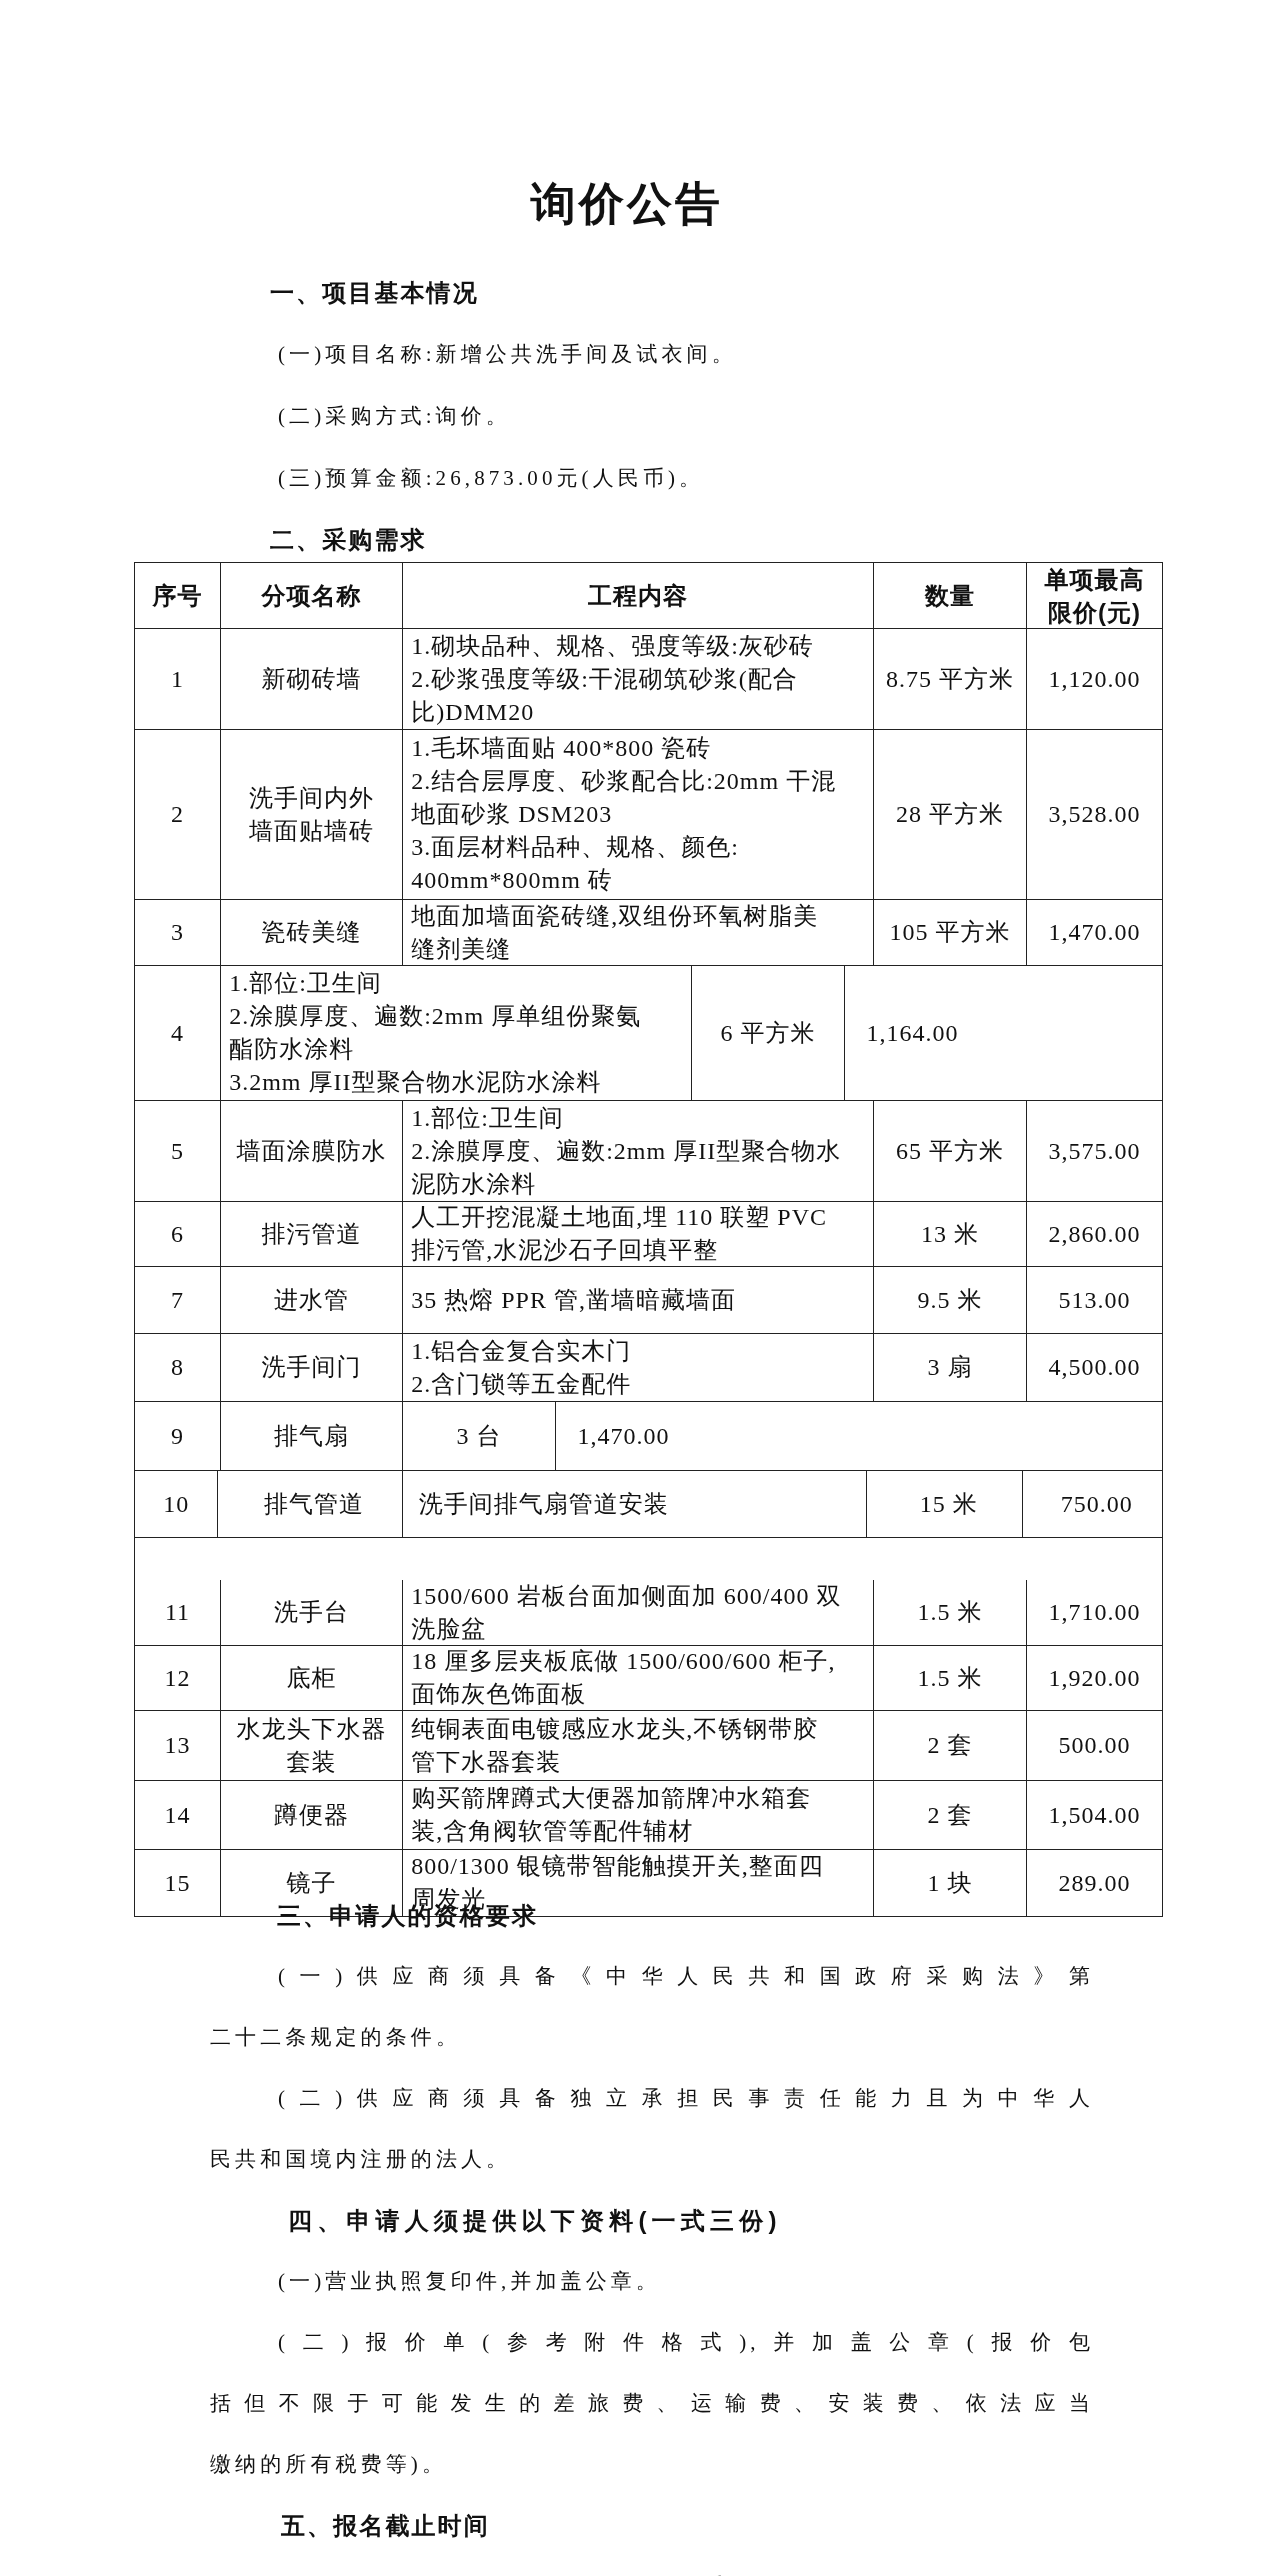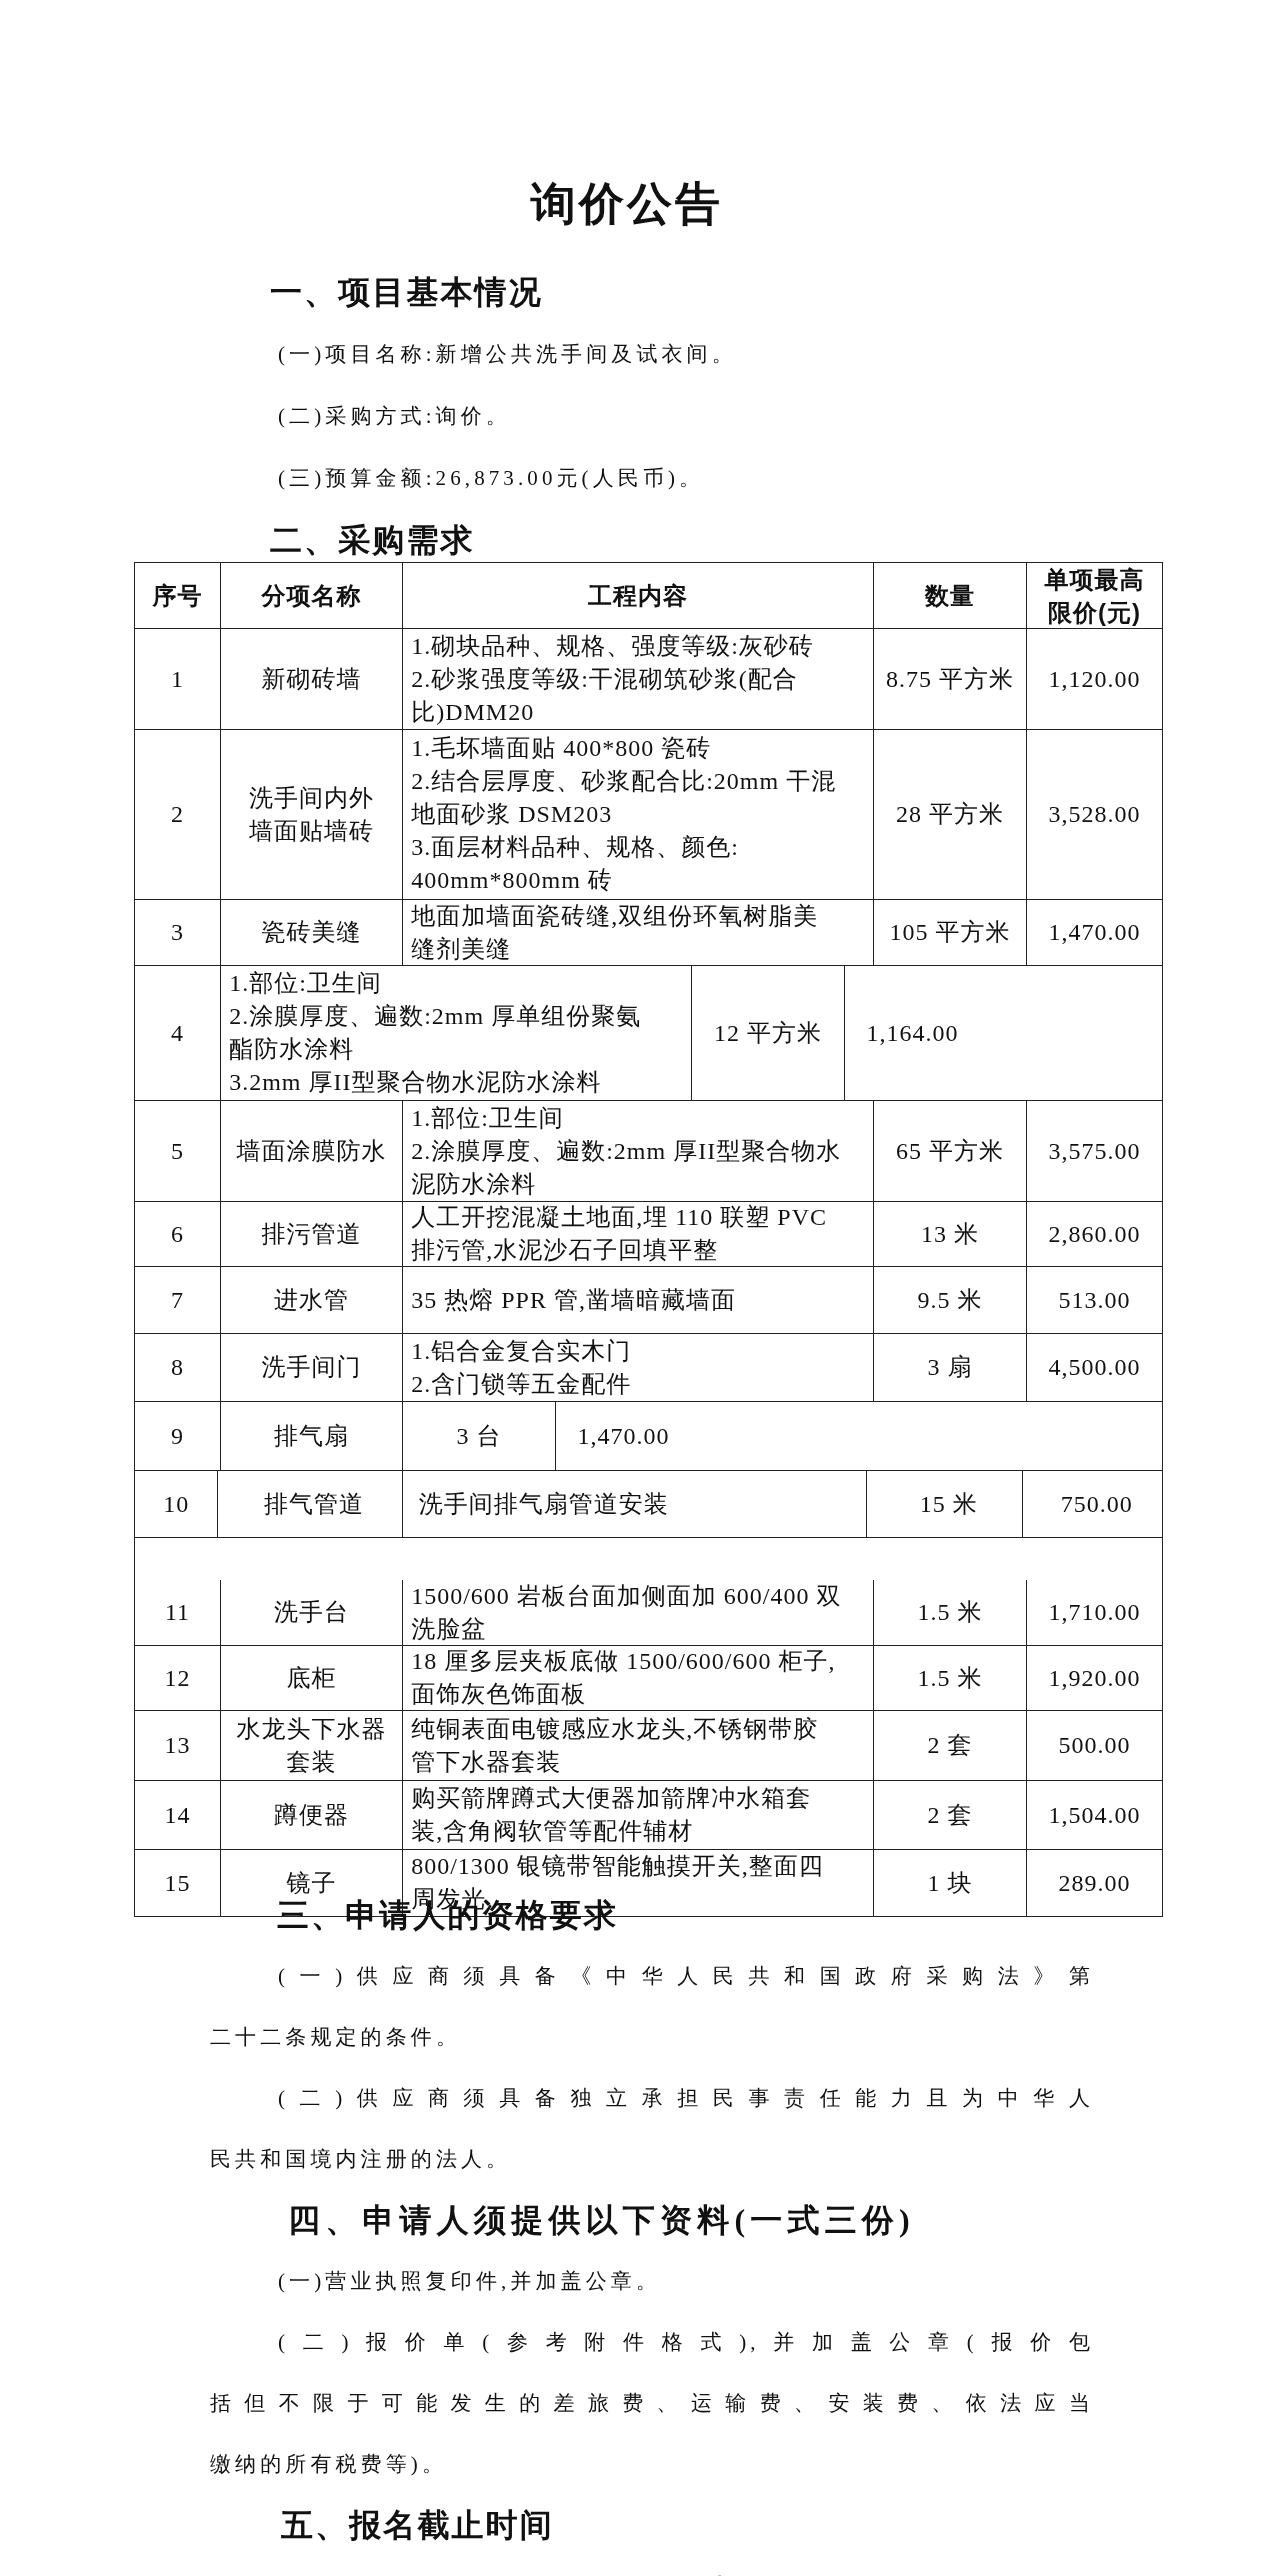--- a/index.html
+++ b/index.html
@@ -13,22 +13,22 @@
     }
     .title {
       position:absolute; left:0; top:173px; width:1254px;
       line-height:61px; text-align:center;
       font-family:"Liberation Sans","DejaVu Sans",sans-serif;
       font-weight:bold; font-size:45px; letter-spacing:3.1px; white-space:nowrap;
     }
     .block { position:absolute; left:210px; width:884px; }
     .ln { font-size:21px; letter-spacing:4.1px; white-space:nowrap; box-sizing:border-box; overflow:visible; }
     .h {
-      font-family:Liberation Serif, serif;
-      font-weight:bold; font-size:32px; letter-spacing:2.1px;
+      font-family:Liberation Sans, sans-serif;
+      font-weight:bold; font-size:24px; letter-spacing:2.1px;
     }
     .h-wide { letter-spacing:5.2px; }
     .top-block .ln { height:62px; line-height:62px; }
     .single .ln { height:61px; line-height:61px; }
     .low-block .ln { height:61px; line-height:61px; }
     .ind { padding-left:68px; }
     .jl { text-align:justify; text-align-last:justify; }
 
     
     .tbl {
@@ -155,21 +155,21 @@
       <div class="td c1">
           <span>4</span>
         </div>
       <div class="td c3">
           <span>1.部位:卫生间
 2.涂膜厚度、遍数:2mm 厚单组份聚氨
 酯防水涂料
 3.2mm 厚II型聚合物水泥防水涂料</span>
         </div>
       <div class="td c4">
-          <span>12 平方米</span>
+          <span>6 平方米</span>
         </div>
       <div class="td c5">
           <span>1,164.00</span>
         </div>
     </div>
 
     <div class="tr" style="height:101px;">
       <div class="td c1">
           <span>5</span>
         </div>

